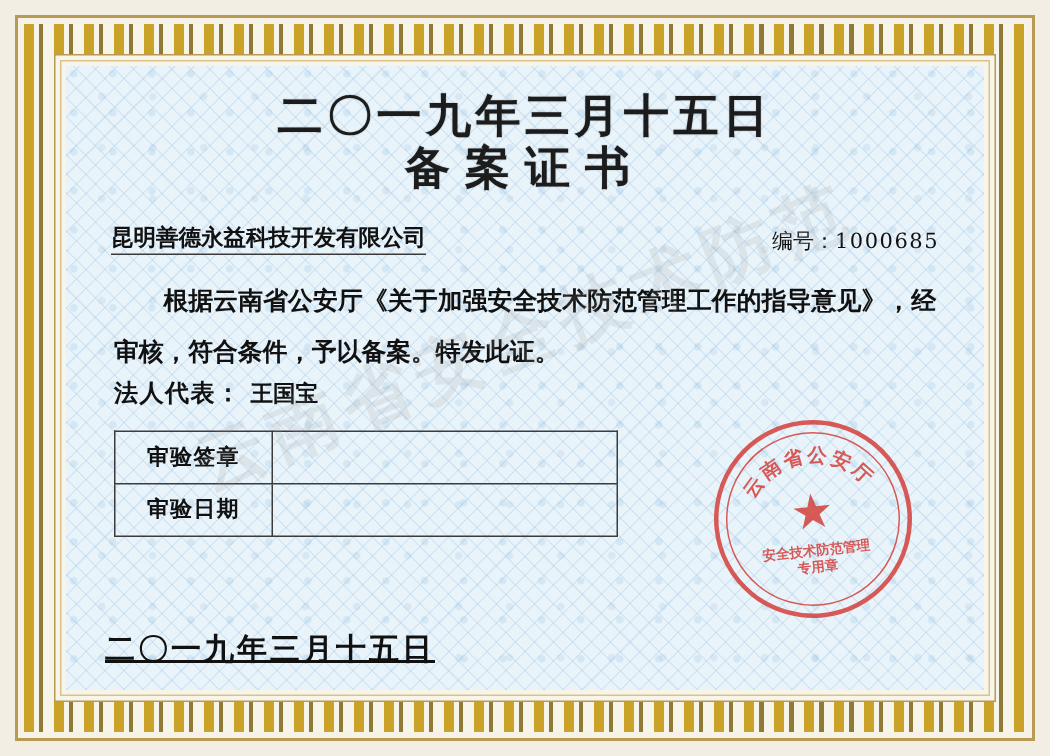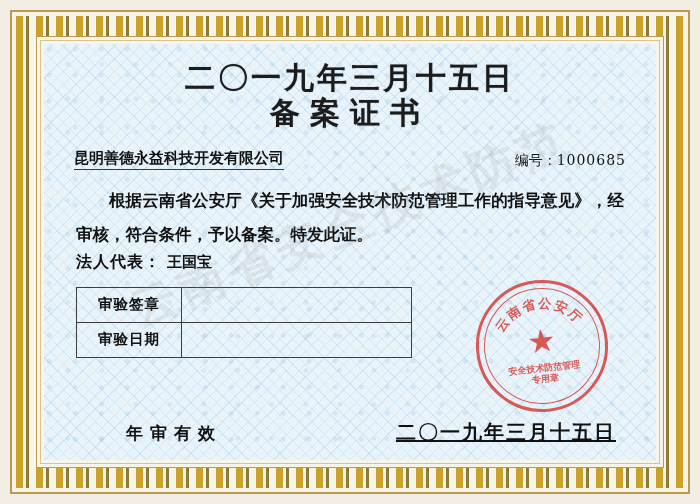--- a/index.html
+++ b/index.html
@@ -309,21 +309,20 @@
           <td class="value"></td>
         </tr>
         <tr>
           <td class="label">审验日期</td>
           <td class="value"></td>
         </tr>
       </tbody>
     </table>
 
     <div class="footer-row">
-      <div class="valid-text">年审有效</div>
       <div class="date-text">二〇一九年三月十五日</div>
     </div>
 
     <div class="seal">
       <div class="seal-inner"></div>
       <svg class="seal-arc" viewBox="0 0 126 126">
         <defs>
           <path id="arcpath" d="M 18,70 A 45,45 0 0 1 108,70" fill="none"></path>
         </defs>
         <text>

